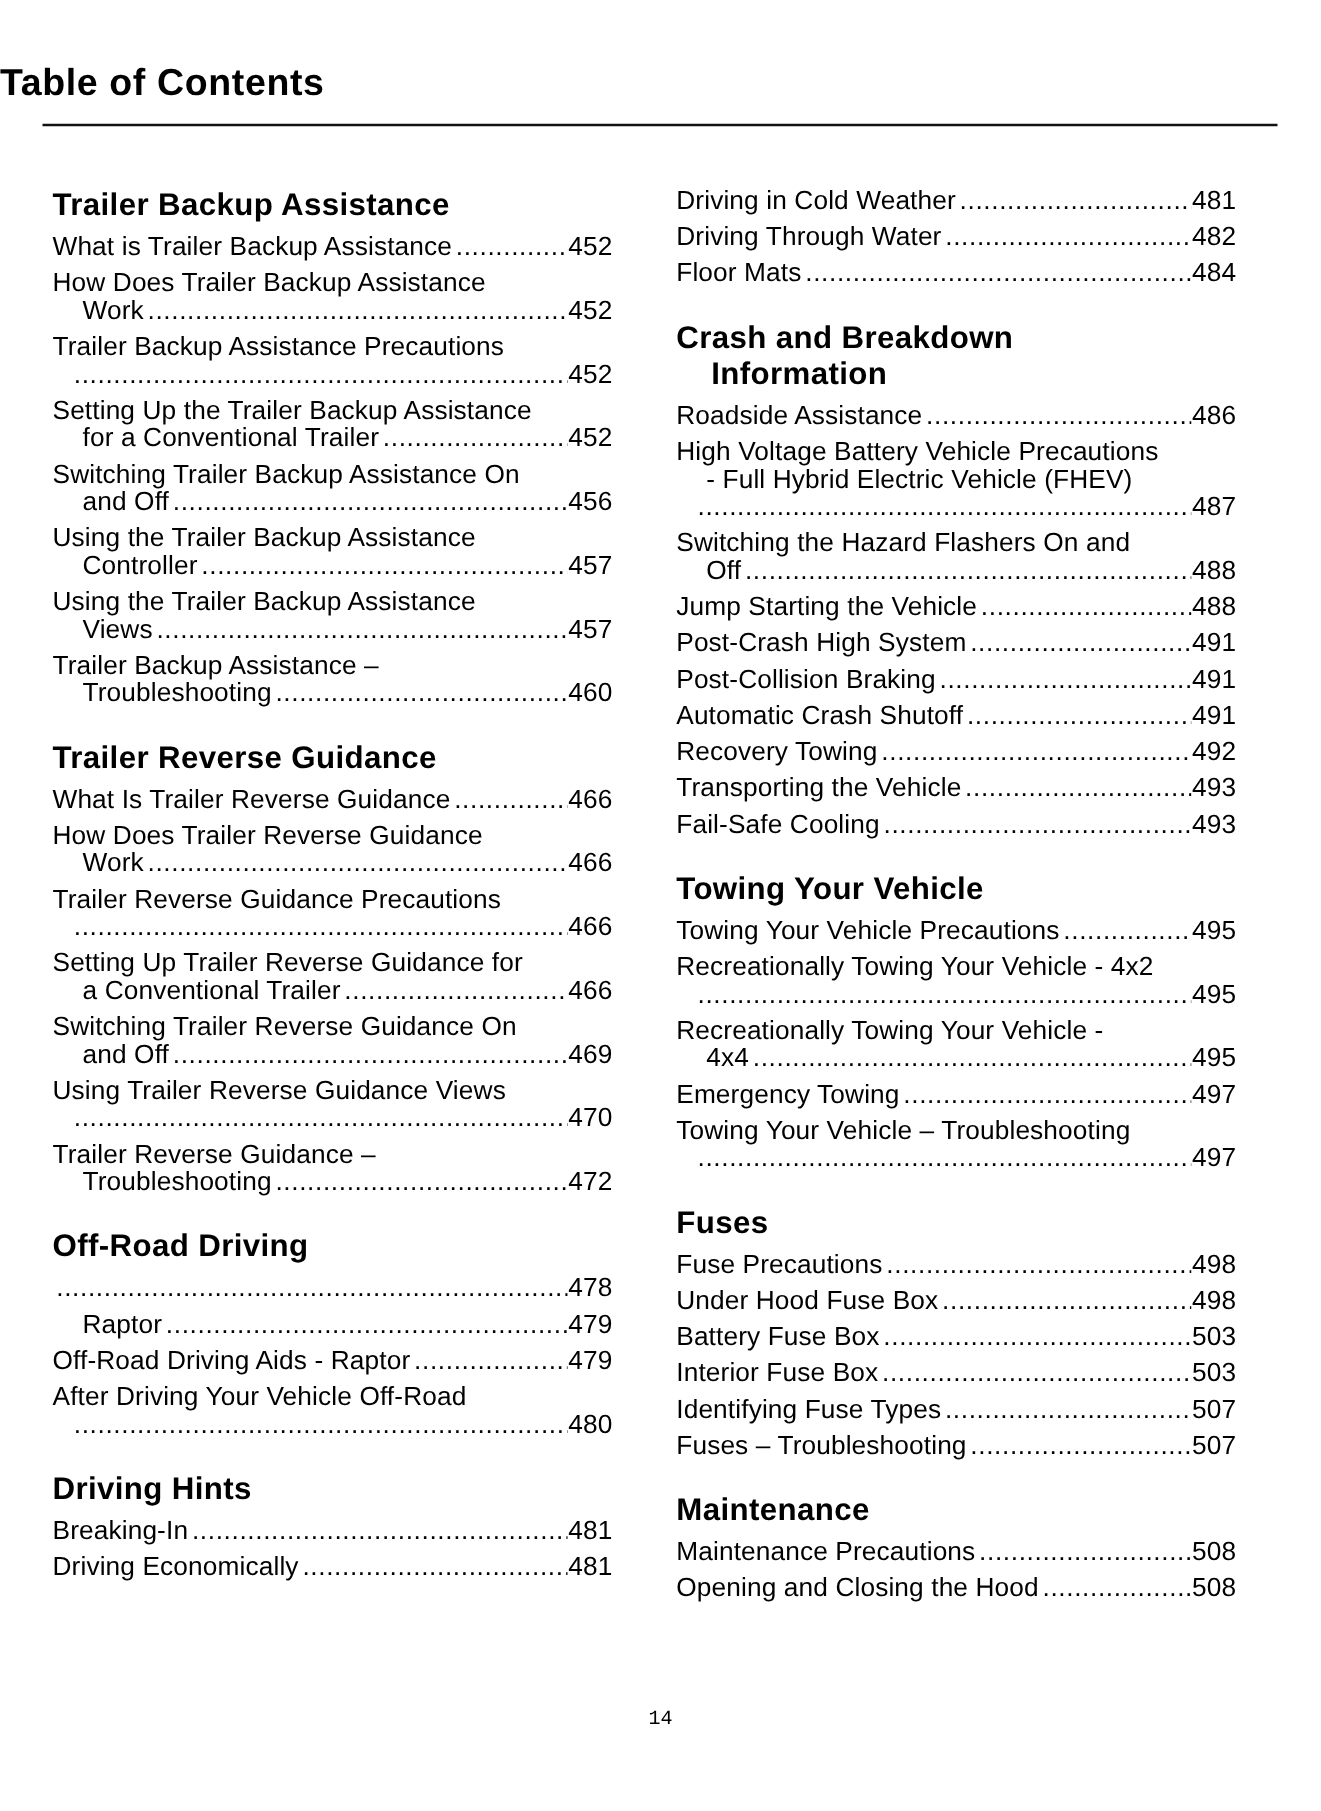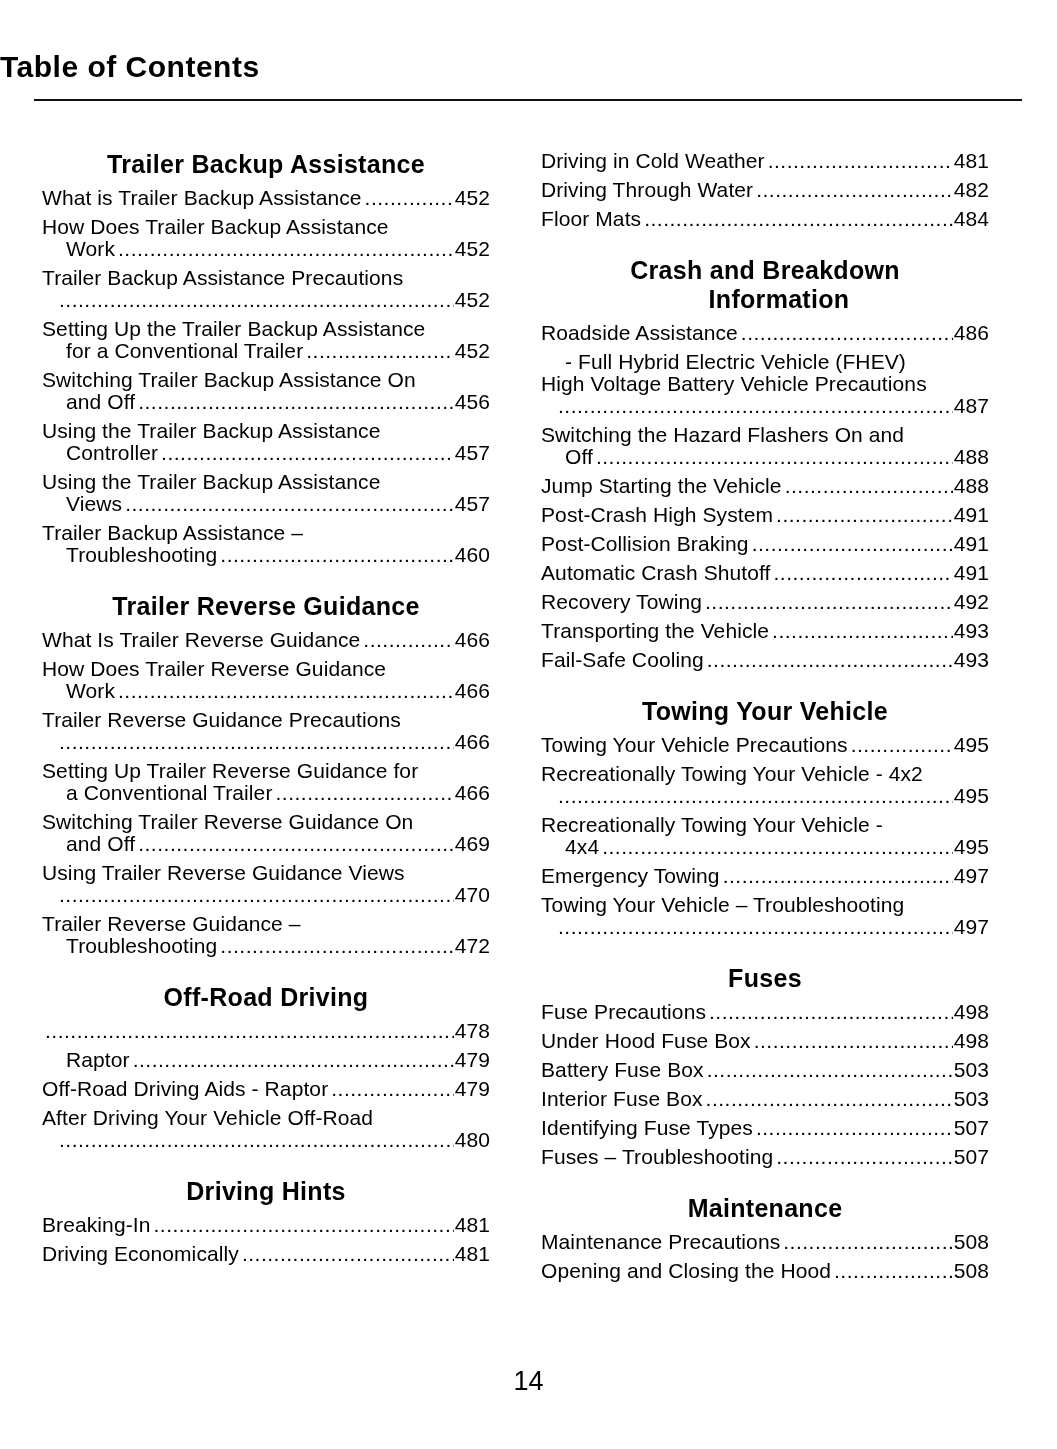--- a/index.html
+++ b/index.html
@@ -15,38 +15,38 @@
     position:absolute;top:99px;left:34px;width:988px;height:0;
     border-top:2px solid #111;
   }
   .columns{
     position:absolute;top:150px;left:42px;display:flex;gap:51px;align-items:flex-start;
   }
   .col{width:448px;}
   .sec{margin:0;}
   .sec-title{
     font-size:25px;font-weight:bold;line-height:29px;
-    letter-spacing:.3px;margin:26px 0 8px 0;text-align:center;
+    letter-spacing:.3px;margin:26px 0 8px 0;
   }
   .col .sec:first-child .sec-title{margin-top:0;}
   .sec-title .line2{padding-left:28px;}
   .toc-entry{font-size:21px;line-height:22px;letter-spacing:.1px;margin:0 0 7px 0;}
   .toc-line{white-space:nowrap;}
   .toc-line.cont{padding-left:24px;}
   .toc-last{display:flex;align-items:baseline;}
   .toc-last.cont{padding-left:24px;align-items:flex-end;}
   .toc-last.dotsonly{padding-left:14px;}
   .toc-last .frag{white-space:nowrap;flex:0 0 auto;}
   .toc-last .dots{
     flex:1 1 auto;overflow:hidden;white-space:nowrap;
     margin-left:3px;margin-right:1px;letter-spacing:.5px;
   }
   .toc-last .pg{flex:0 0 auto;white-space:nowrap;}
   .page-footer{
-    position:absolute;top:1366px;left:0;right:0;text-align:center;font-size:27px;
+    position:absolute;top:1366px;left:0;right:0;text-align:center;font-size:16px;font-family:Liberation Mono, monospace;
   }
 </style>
 </head>
 <body>
 
 <div class="doc-title">Table of Contents</div>
 <div class="title-rule"></div>
 
 <div class="columns">
   <div class="col">
@@ -261,22 +261,22 @@
           <div class="line2">Information</div>
         </div>
         <div class="toc-entry">
           <div class="toc-last">
             <span class="frag">Roadside Assistance</span>
             <span class="dots">........................................................................................................................................................................................................</span>
             <span class="pg">486</span>
           </div>
         </div>
         <div class="toc-entry">
+          <div class="toc-line">High Voltage Battery Vehicle Precautions</div>
           <div class="toc-line cont">- Full Hybrid Electric Vehicle (FHEV)</div>
-          <div class="toc-line">High Voltage Battery Vehicle Precautions</div>
           <div class="toc-last dotsonly">
             <span class="frag"></span>
             <span class="dots">........................................................................................................................................................................................................</span>
             <span class="pg">487</span>
           </div>
         </div>
         <div class="toc-entry">
           <div class="toc-line">Switching the Hazard Flashers On and</div>
           <div class="toc-last cont">
             <span class="frag">Off</span>

